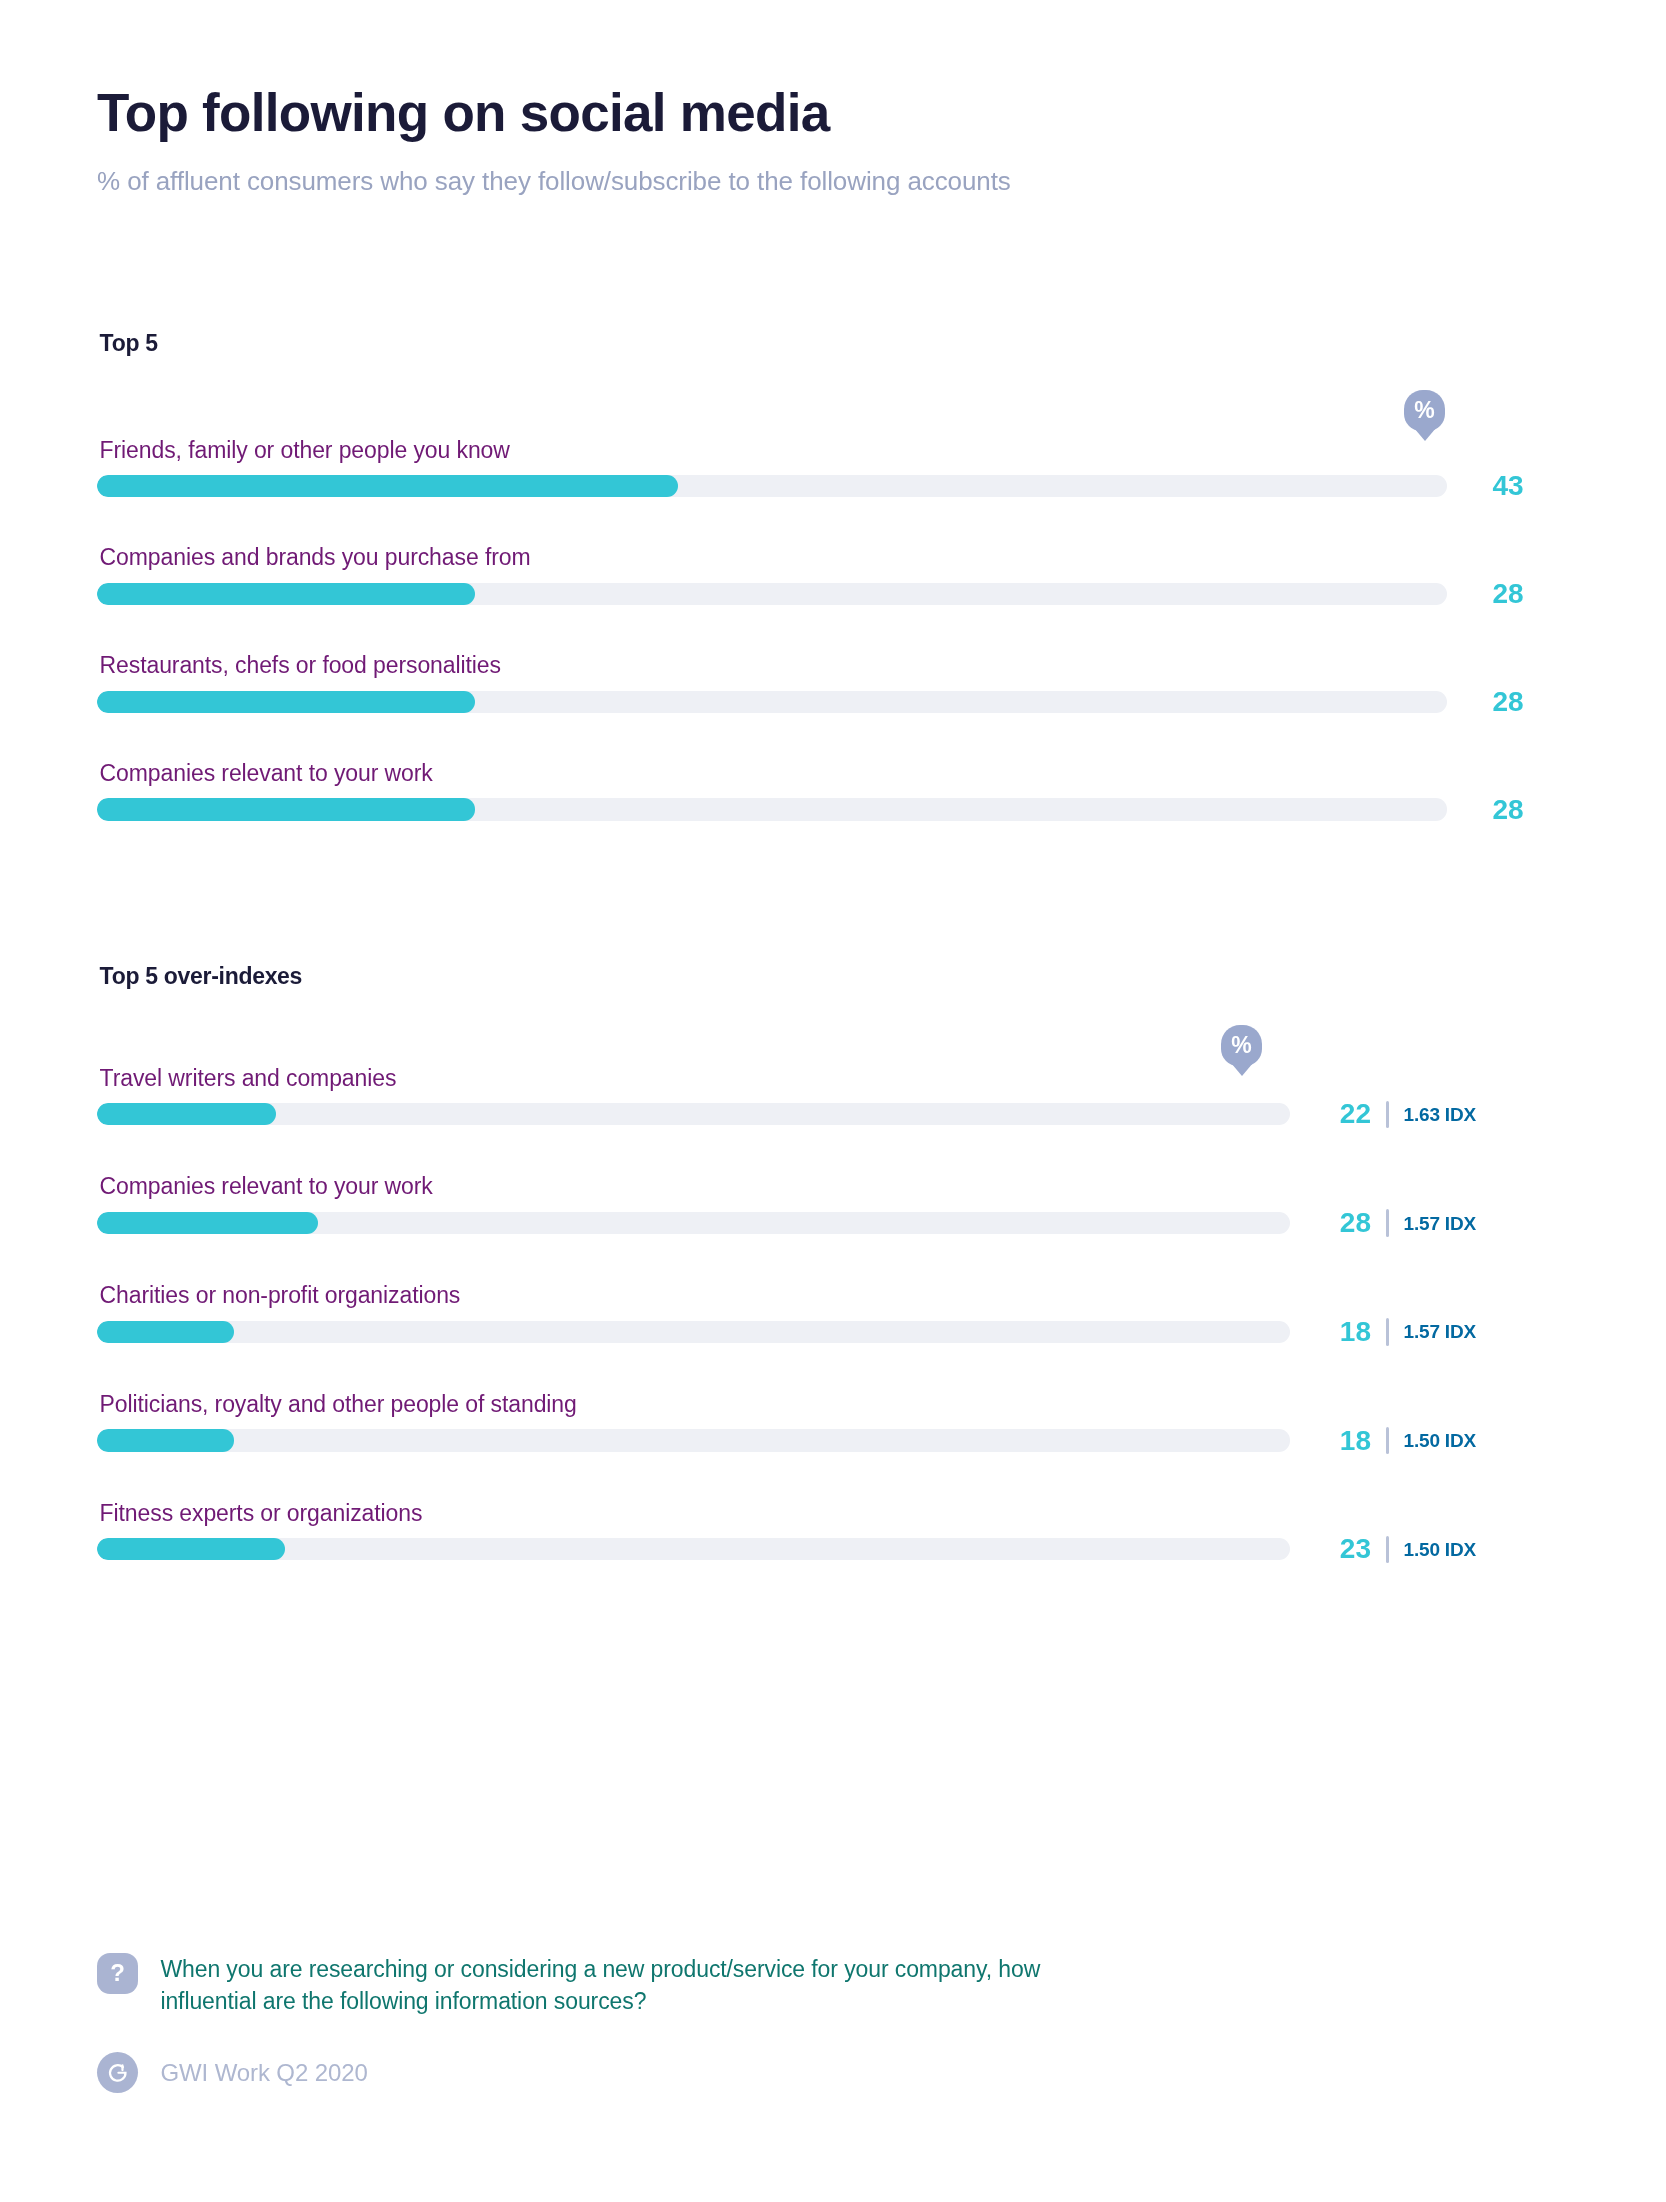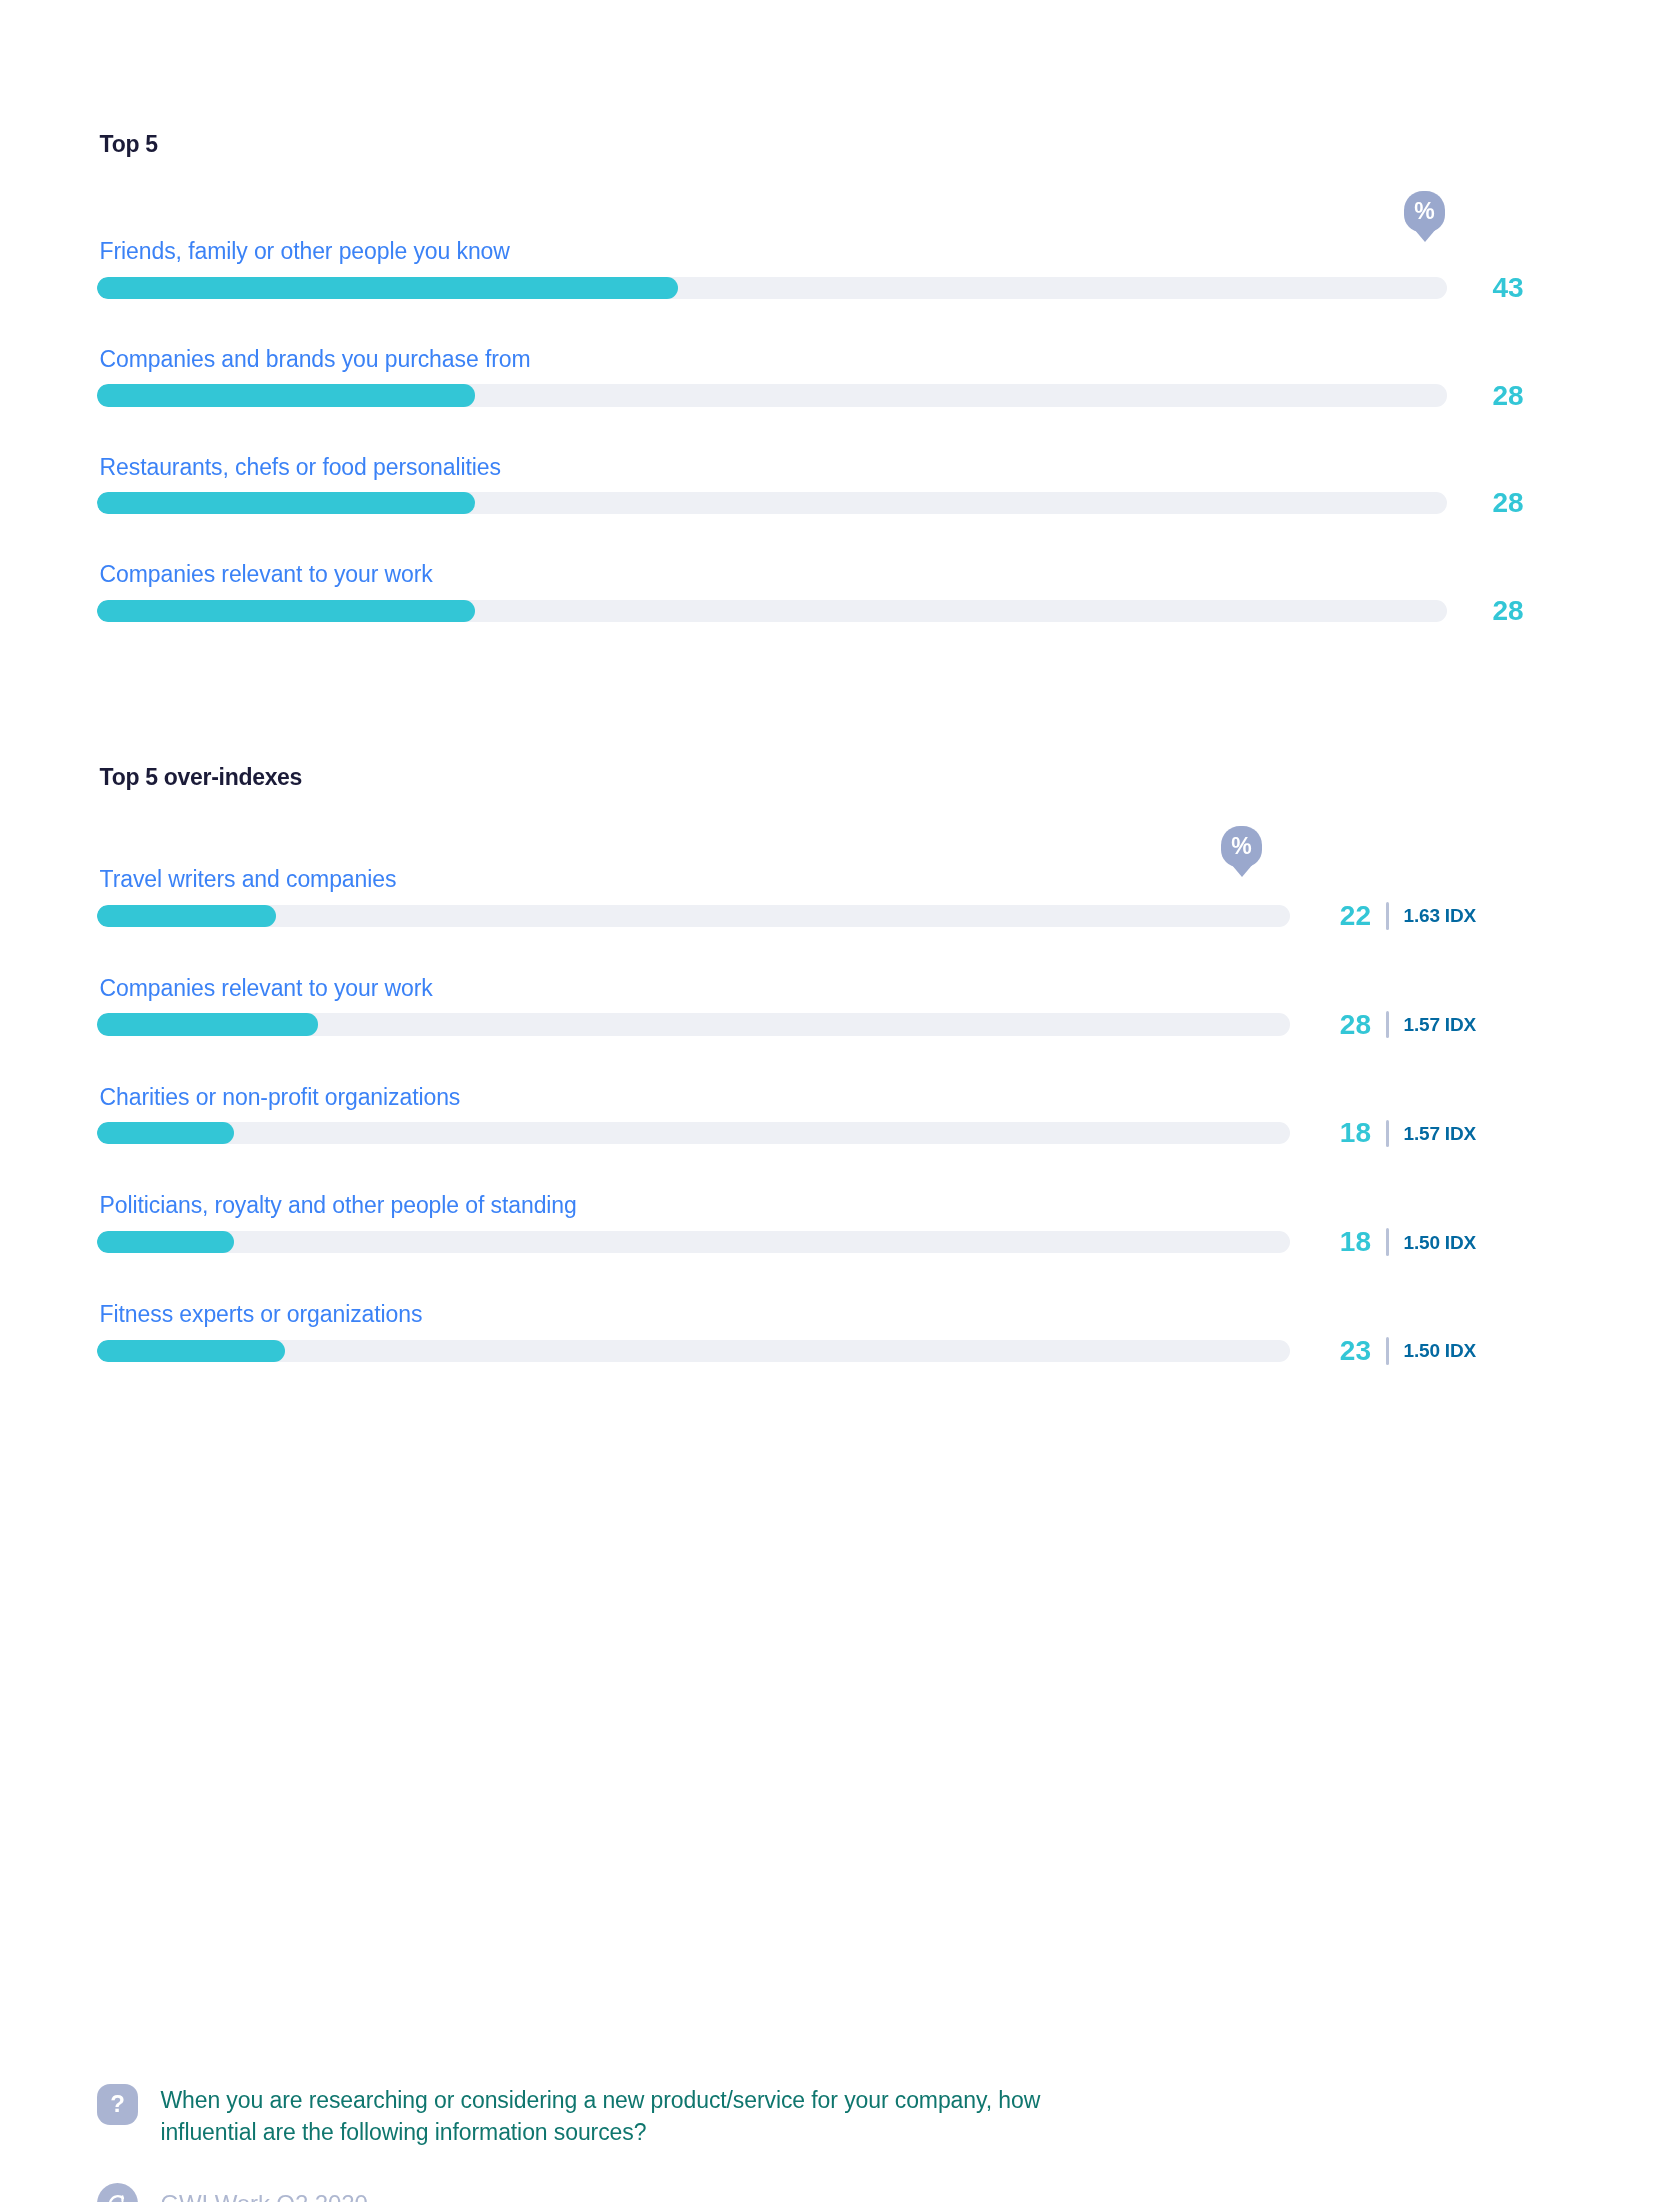--- a/index.html
+++ b/index.html
@@ -87,21 +87,21 @@
   
   .rows { margin-top: 79px; }
   .rows-oi { margin-top: 74px; }
 
   .row { position: relative; }
   .rows > .row + .row    { margin-top: 43px; }
   .rows-oi > .row + .row { margin-top: 44px; }
 
   .row-label {
     font-size: 23px;
-    color: #3b82f6;
+    color: #701a75;
     letter-spacing: -0.1px;
     line-height: 1.25;
     padding-left: 2.6px;
   }
 
   .row-body {
     margin-top: 8px;
     display: flex;
     align-items: center;
   }
@@ -214,20 +214,24 @@
     color: #aeb7d0;
     letter-spacing: -0.1px;
     white-space: nowrap;
   }
 </style>
 </head>
 <body>
 
 <div class="page">
 
+  <div class="header">
+    <h1 class="page-title">Top following on social media</h1>
+    <p class="page-subtitle">% of affluent consumers who say they follow/subscribe to the following accounts</p>
+  </div>
 
   <div class="section section-top5">
     <h2 class="section-title">Top 5</h2>
 
     <div class="pct-badge-wrap pct-badge-top5">
       <div class="pct-badge">%</div>
       <div class="pct-badge-tip"></div>
     </div>
 
     <div class="rows">

